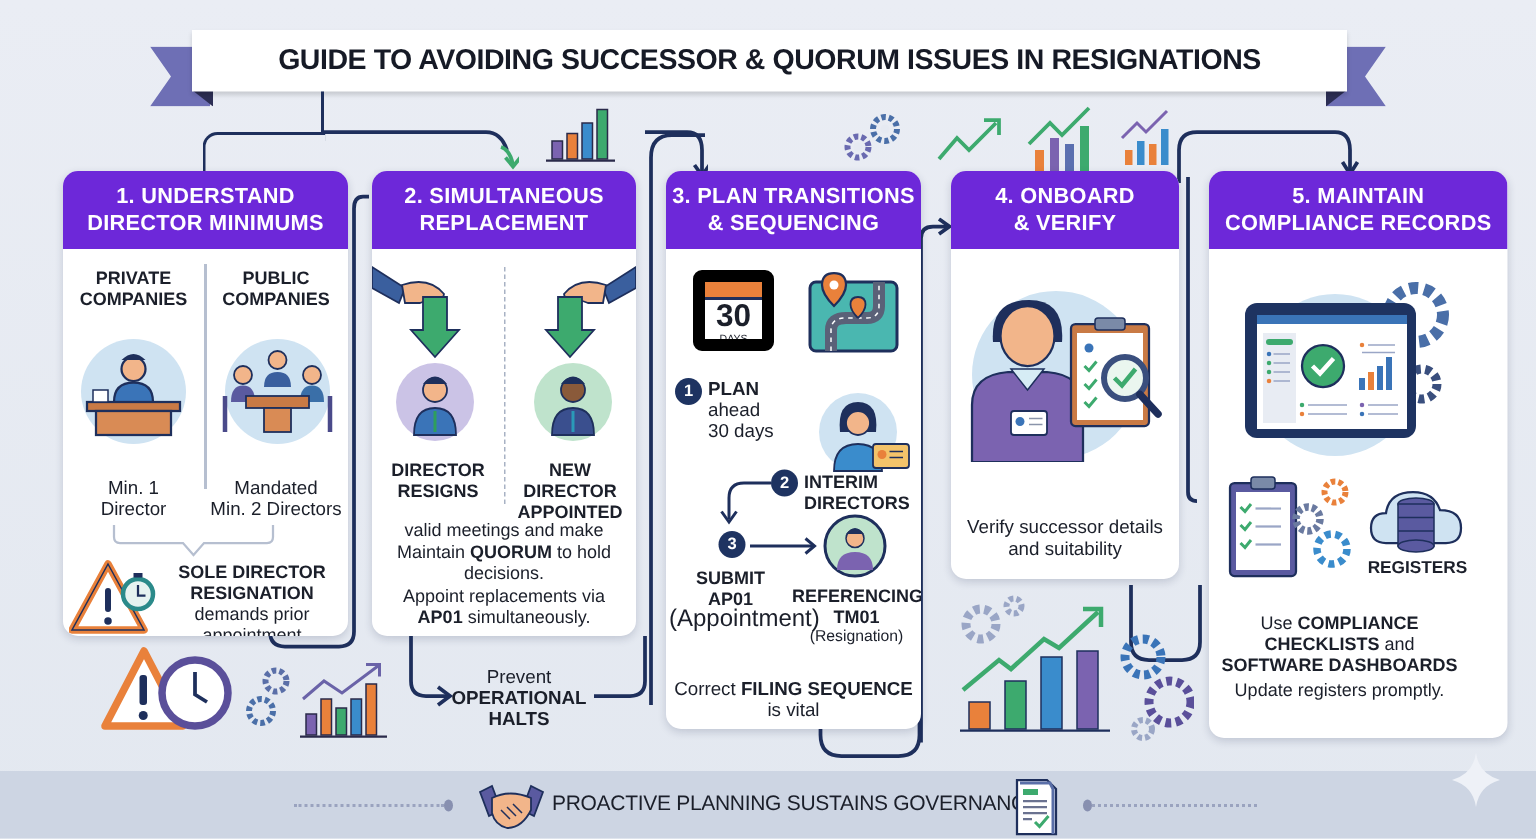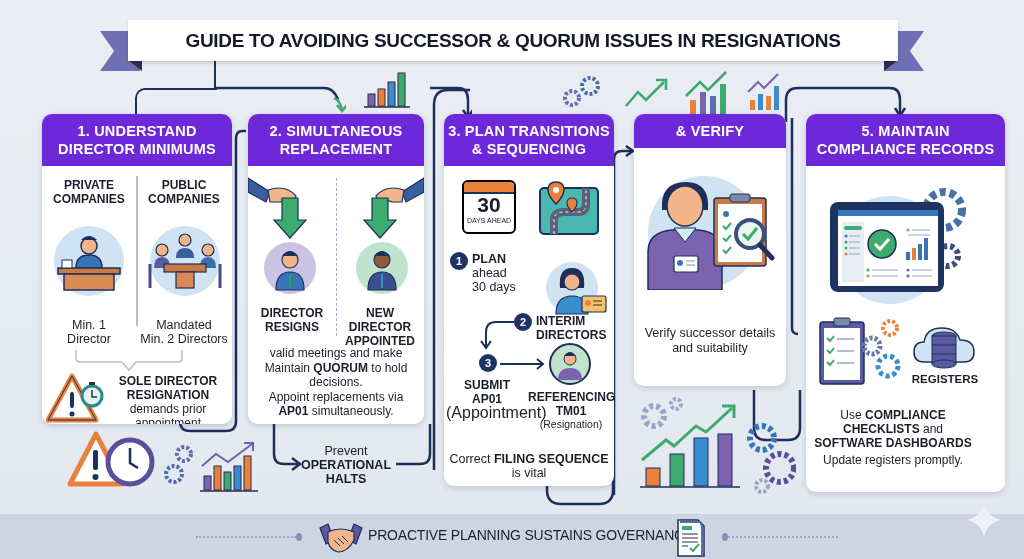--- a/index.html
+++ b/index.html
@@ -262,21 +262,21 @@
     <div class="b">HALTS</div>
   </div>
 
   <div class="card" style="left:444px;top:114px;width:170px;height:372px;">
     <div class="card-head">
       <div>3. PLAN TRANSITIONS</div>
       <div>&amp; SEQUENCING</div>
     </div>
     <div class="card-body" style="height:326px;">
 
-      <div style="position:absolute;left:18px;top:14px;width:54px;height:54px;border:2px solid #000000;border-radius:6px;background:#fff;overflow:hidden;">
+      <div style="position:absolute;left:18px;top:14px;width:54px;height:54px;border:8px solid #000000;border-radius:6px;background:#fff;overflow:hidden;">
         <div style="height:12px;background:#e9813b;border-bottom:2px solid #1e2f5c;"></div>
         <div style="text-align:center;font-weight:700;font-size:21px;line-height:22px;">30</div>
         <div style="text-align:center;font-size:7px;font-weight:400;line-height:9px;">DAYS AHEAD</div>
       </div>
 
       <svg style="position:absolute;left:94px;top:14px" width="62" height="56" viewBox="0 0 62 56">
         <rect x="2" y="8" width="58" height="46" rx="4" fill="#4ab7b0" stroke="#1e2f5c" stroke-width="2"></rect>
         <path d="M16 54 L16 40 Q16 32 26 32 L40 32 Q48 32 48 24 L48 8" fill="none" stroke="#5a6178" stroke-width="8"></path>
         <path d="M16 54 L16 40 Q16 32 26 32 L40 32 Q48 32 48 24 L48 8" fill="none" stroke="#fff" stroke-width="1" stroke-dasharray="3 3"></path>
         <path d="M18 2 Q26 2 26 10 Q26 16 18 24 Q10 16 10 10 Q10 2 18 2 Z" fill="#e9813b" stroke="#1e2f5c" stroke-width="1.5"></path>
@@ -329,20 +329,21 @@
       </div>
       <div class="t" style="left:2px;top:286px;width:166px;font-size:12.5px;line-height:14px;">
         <div><span>Correct </span><span class="b">FILING SEQUENCE</span></div>
         <div>is vital</div>
       </div>
     </div>
   </div>
 
   <div class="card" style="left:634px;top:114px;width:152px;height:272px;">
     <div class="card-head">
+      <div>4. ONBOARD</div>
       <div>&amp; VERIFY</div>
     </div>
     <div class="card-body" style="height:226px;">
       <svg style="position:absolute;left:8px;top:22px" width="140" height="120" viewBox="0 0 140 120">
         <circle cx="62" cy="62" r="56" fill="#cfe3f2"></circle>
         <path d="M20 40 Q18 12 44 12 Q68 12 66 40 Z" fill="#1e2f5c"></path>
         <ellipse cx="43" cy="36" rx="18" ry="20" fill="#f2b58a" stroke="#1e2f5c" stroke-width="1.5"></ellipse>
         <path d="M6 120 L6 82 Q6 62 30 60 L56 60 Q80 62 80 82 L80 120 Z" fill="#7b63b0" stroke="#1e2f5c" stroke-width="1.5"></path>
         <path d="M32 58 L43 72 L54 58 Z" fill="#d6ecf5" stroke="#1e2f5c" stroke-width="1"></path>
         <rect x="32" y="86" width="24" height="16" rx="2" fill="#fff" stroke="#1e2f5c" stroke-width="1.2"></rect>

